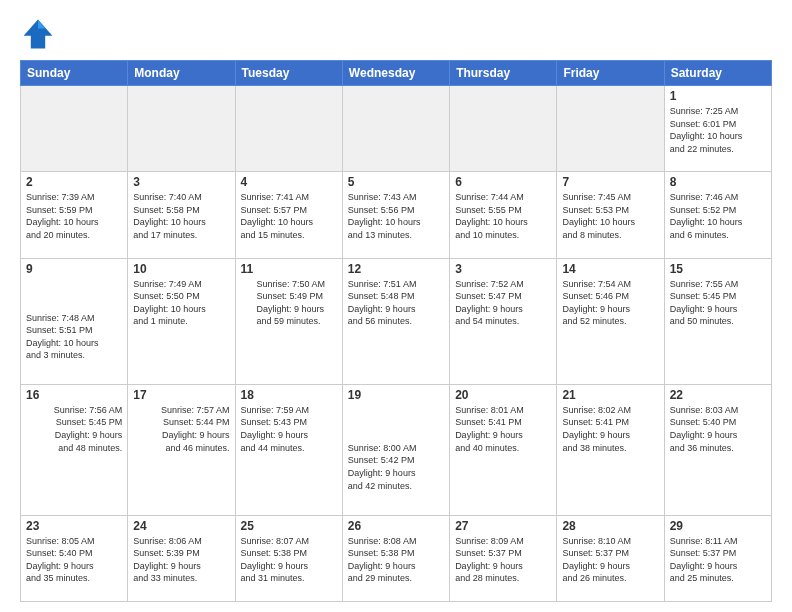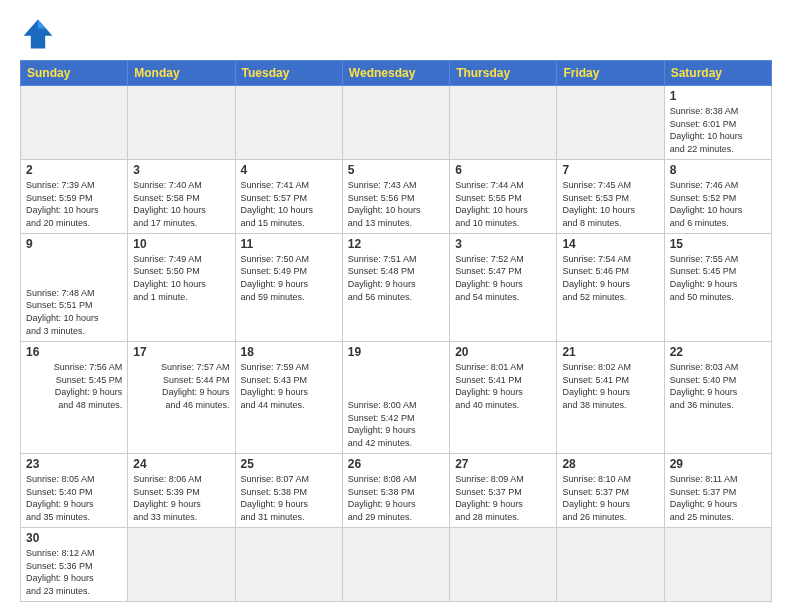--- a/index.html
+++ b/index.html
@@ -55,21 +55,21 @@
       font-size: 15px;
       color: #555;
     }
     .calendar {
       width: 100%;
       border-collapse: collapse;
       flex: 1;
     }
     .calendar thead th {
       background: #3b6fc9;
-      color: #fde047;
+      color: #ffffff;
       font-size: 12px;
       font-weight: bold;
       padding: 5px 6px;
       text-align: left;
       border: 1px solid #5588dd;
     }
     .calendar tbody td {
       border: 1px solid #ccc;
       vertical-align: top;
       padding: 3px 5px;
@@ -130,21 +130,21 @@
     <tbody id="calendar-body">
     <tr>
           <td class="empty"></td>
           <td class="empty"></td>
           <td class="empty"></td>
           <td class="empty"></td>
           <td class="empty"></td>
           <td class="empty"></td>
           <td>
             <span class="day-number">1</span>
-            <div class="day-info" style="white-space: pre-line;">Sunrise: 8:38 AM
+            <div class="day-info" style="white-space: pre-line;">Sunrise: 7:25 AM
 Sunset: 6:01 PM
 Daylight: 10 hours
 and 22 minutes.</div>
           </td>
         </tr>
         <tr>
           <td>
             <span class="day-number">2</span>
             <div class="day-info" style="white-space: pre-line;">Sunrise: 7:39 AM
 Sunset: 5:59 PM
@@ -204,21 +204,21 @@
           </td>
           <td>
             <span class="day-number">10</span>
             <div class="day-info" style="white-space: pre-line;">Sunrise: 7:49 AM
 Sunset: 5:50 PM
 Daylight: 10 hours
 and 1 minute.</div>
           </td>
           <td>
             <span class="day-number">11</span>
-            <div class="day-info" style="white-space: pre-line;">Sunrise: 7:50 AM
+            <div class="day-info" style="white-space: pre-line; margin-left: 16px;">Sunrise: 7:50 AM
 Sunset: 5:49 PM
 Daylight: 9 hours
 and 59 minutes.</div>
           </td>
           <td>
             <span class="day-number">12</span>
             <div class="day-info" style="white-space: pre-line;">Sunrise: 7:51 AM
 Sunset: 5:48 PM
 Daylight: 9 hours
 and 56 minutes.</div>
@@ -339,31 +339,16 @@
 Daylight: 9 hours
 and 26 minutes.</div>
           </td>
           <td>
             <span class="day-number">29</span>
             <div class="day-info" style="white-space: pre-line;">Sunrise: 8:11 AM
 Sunset: 5:37 PM
 Daylight: 9 hours
 and 25 minutes.</div>
           </td>
-        </tr>
-        <tr>
-          <td>
-            <span class="day-number">30</span>
-            <div class="day-info" style="white-space: pre-line;">Sunrise: 8:12 AM
-Sunset: 5:36 PM
-Daylight: 9 hours
-and 23 minutes.</div>
-          </td>
-          <td class="empty"></td>
-          <td class="empty"></td>
-          <td class="empty"></td>
-          <td class="empty"></td>
-          <td class="empty"></td>
-          <td class="empty"></td>
         </tr>
       </tbody>
   </table>
 </div>
 
 </body></html>

